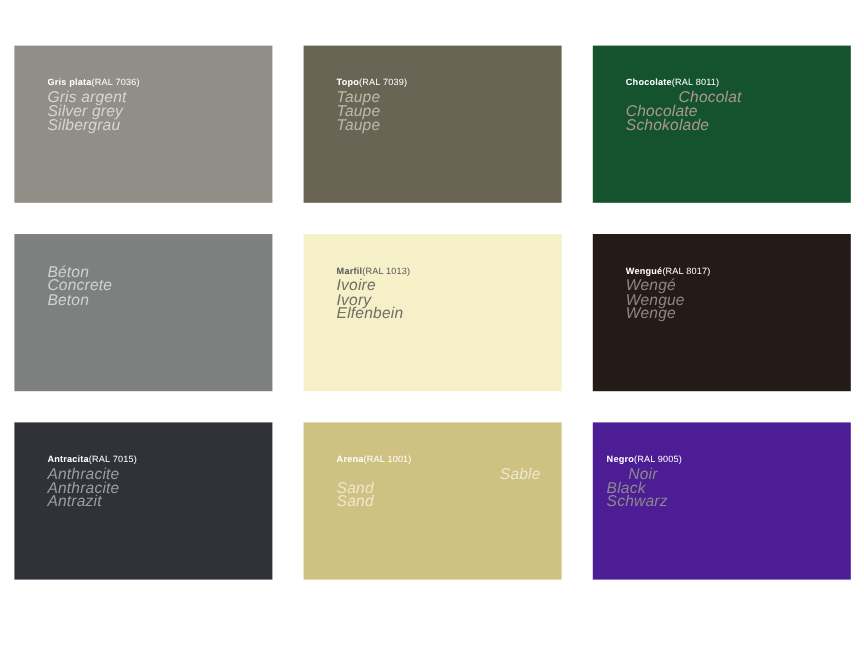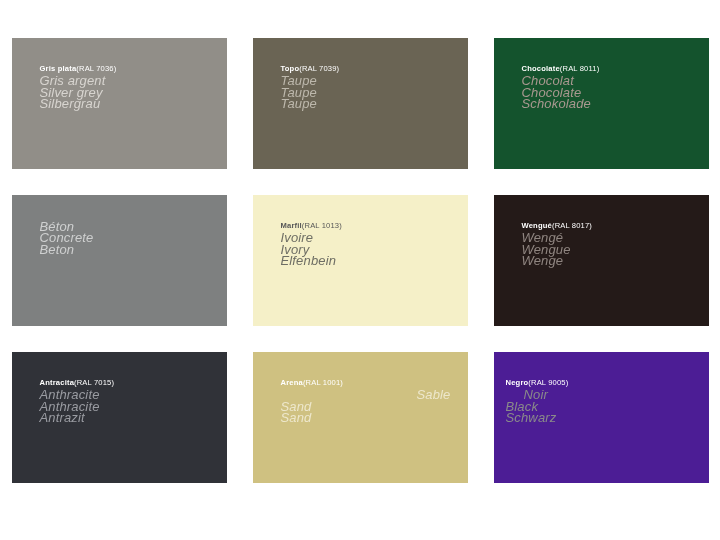--- a/index.html
+++ b/index.html
@@ -89,21 +89,21 @@
         <div class="alt-name" style="color: rgb(189, 184, 172);">Taupe</div>
         <div class="alt-name" style="color: rgb(189, 184, 172);">Taupe</div>
       </div>
     </div>
     <div class="swatch" style="background: #14532d;">
       <div class="swatch-head">
         <span class="name-es" style="color: rgb(255, 255, 255);">Chocolate</span>
         <span class="ral-code" style="color: rgb(255, 255, 255);">(RAL 8011)</span>
       </div>
       <div class="alt-names">
-        <div class="alt-name" style="color: rgb(169, 152, 144);">Chocolat</div>
+        <div class="alt-name" style="color: rgb(169, 152, 144); margin-left: 44px;">Chocolat</div>
         <div class="alt-name" style="color: rgb(169, 152, 144);">Chocolate</div>
         <div class="alt-name" style="color: rgb(169, 152, 144);">Schokolade</div>
       </div>
     </div>
     <div class="swatch" style="background: rgb(126, 128, 128);">
       <div class="alt-names">
         <div class="alt-name" style="color: rgb(207, 208, 208);">Béton</div>
         <div class="alt-name" style="color: rgb(207, 208, 208);">Concrete</div>
         <div class="alt-name" style="color: rgb(207, 208, 208);">Beton</div>
       </div>

